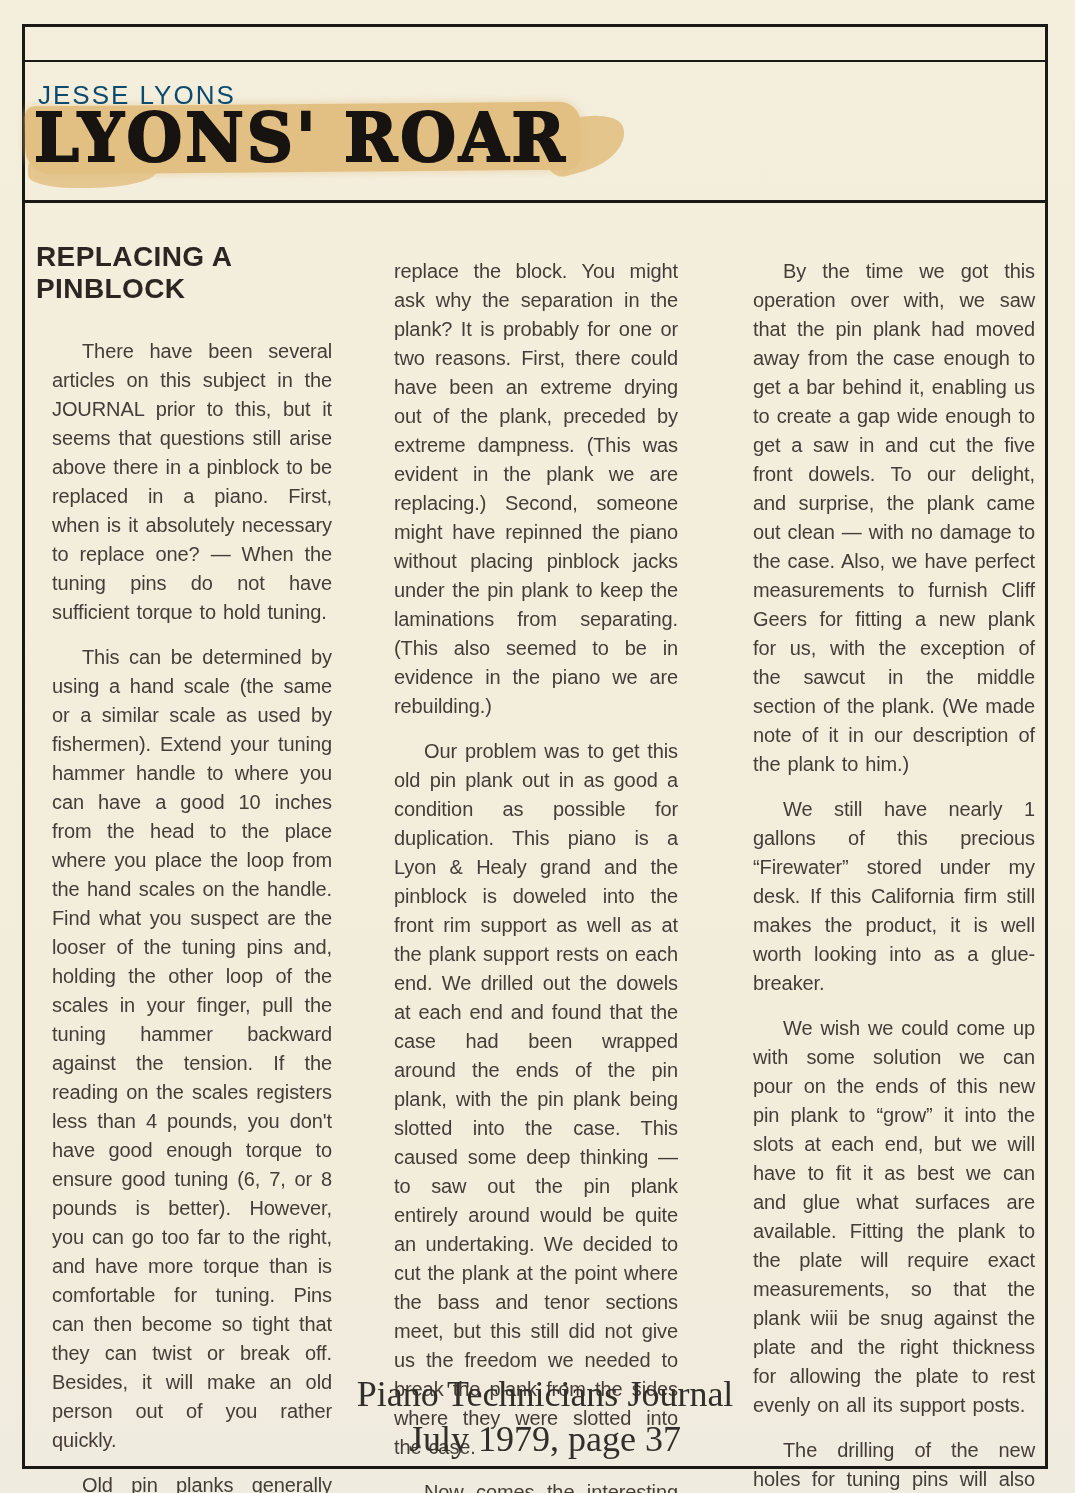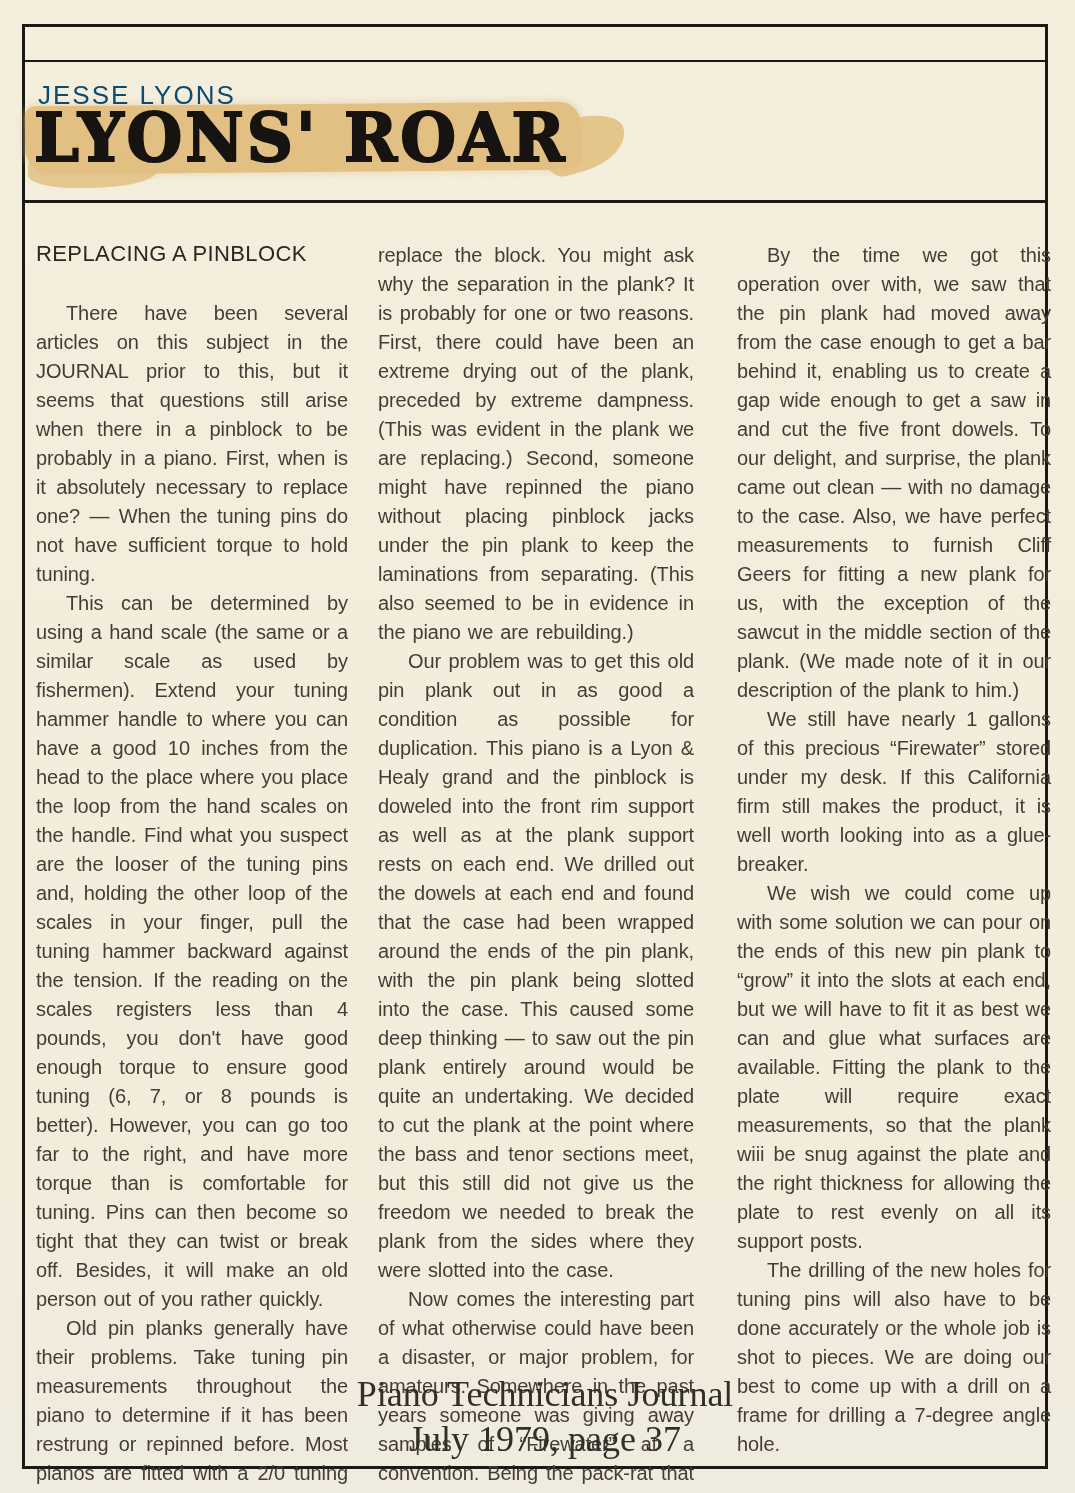--- a/index.html
+++ b/index.html
@@ -52,25 +52,25 @@
     transform:scaleY(1.06); transform-origin:left top;
     white-space:nowrap;
   }
 
   .col { position:absolute; top:241px; color:#443d37; }
   .col-1 { left:36px;  width:312px; }
   .col-2 { left:378px; width:316px; }
   .col-3 { left:737px; width:314px; }
 
   .section-heading {
-    font-size:22px; font-weight:normal; letter-spacing:.4px;
+    font-size:28px; font-weight:bold; letter-spacing:.4px;
     color:#2b2621; margin:0 0 32px 0;
   }
   .col p {
-    margin:0; font-size:20px; line-height:29px;
+    margin:16px; font-size:20px; line-height:29px;
     text-align:justify; text-indent:30px;
     word-spacing:1.5px; letter-spacing:-0.1px;
   }
   .col p.noind { text-indent:0; }
 
   .footer {
     position:absolute; left:0; top:1372px; width:1090px;
     text-align:center;
     font-family:"Liberation Serif", serif;
     font-size:36px; line-height:45px; color:#322e29;
@@ -85,21 +85,21 @@
 
 <div class="hl hl-main"></div>
 <div class="hl hl-bulge"></div>
 <div class="hl hl-tail"></div>
 
 <div class="kicker">JESSE LYONS</div>
 <div class="big-title">LYONS' ROAR</div>
 
 <div class="col col-1">
   <h2 class="section-heading">REPLACING A PINBLOCK</h2>
-  <p>There have been several articles on this subject in the JOURNAL prior to this, but it seems that questions still arise when there in a pinblock to be probably in a piano. First, when is it absolutely necessary to replace one? — When the tuning pins do not have sufficient torque to hold tuning.</p>
+  <p>There have been several articles on this subject in the JOURNAL prior to this, but it seems that questions still arise above there in a pinblock to be replaced in a piano. First, when is it absolutely necessary to replace one? — When the tuning pins do not have sufficient torque to hold tuning.</p>
   <p>This can be determined by using a hand scale (the same or a similar scale as used by fishermen). Extend your tuning hammer handle to where you can have a good 10 inches from the head to the place where you place the loop from the hand scales on the handle. Find what you suspect are the looser of the tuning pins and, holding the other loop of the scales in your finger, pull the tuning hammer backward against the tension. If the reading on the scales registers less than 4 pounds, you don't have good enough torque to ensure good tuning (6, 7, or 8 pounds is better). However, you can go too far to the right, and have more torque than is comfortable for tuning. Pins can then become so tight that they can twist or break off. Besides, it will make an old person out of you rather quickly.</p>
   <p>Old pin planks generally have their problems. Take tuning pin measurements throughout the piano to determine if it has been restrung or repinned before. Most pianos are fitted with a 2/0 tuning pin in the beginning. My tuning class is now replacing a pin plank where 5/0 pins were used. (I am sure you know our story by heart.) Also, the old plank is separating in the laminations, making the block useless.</p>
 
 </div>
 
 <div class="col col-2">
   <p class="noind">replace the block. You might ask why the separation in the plank? It is probably for one or two reasons. First, there could have been an extreme drying out of the plank, preceded by extreme dampness. (This was evident in the plank we are replacing.) Second, someone might have repinned the piano without placing pinblock jacks under the pin plank to keep the laminations from separating. (This also seemed to be in evidence in the piano we are rebuilding.)</p>
   <p>Our problem was to get this old pin plank out in as good a condition as possible for duplication. This piano is a Lyon &amp; Healy grand and the pinblock is doweled into the front rim support as well as at the plank support rests on each end. We drilled out the dowels at each end and found that the case had been wrapped around the ends of the pin plank, with the pin plank being slotted into the case. This caused some deep thinking — to saw out the pin plank entirely around would be quite an undertaking. We decided to cut the plank at the point where the bass and tenor sections meet, but this still did not give us the freedom we needed to break the plank from the sides where they were slotted into the case.</p>
   <p>Now comes the interesting part of what otherwise could have been a disaster, or major problem, for amateurs. Somewhere in the past years someone was giving away samples of “Firewater” at a convention. Being the pack-rat that I am, I had that sample stuffed in with some important items, and I happened to think of it. Not knowing if it still was effective, due to its extreme age, I reduced the water</p>
 </div>

